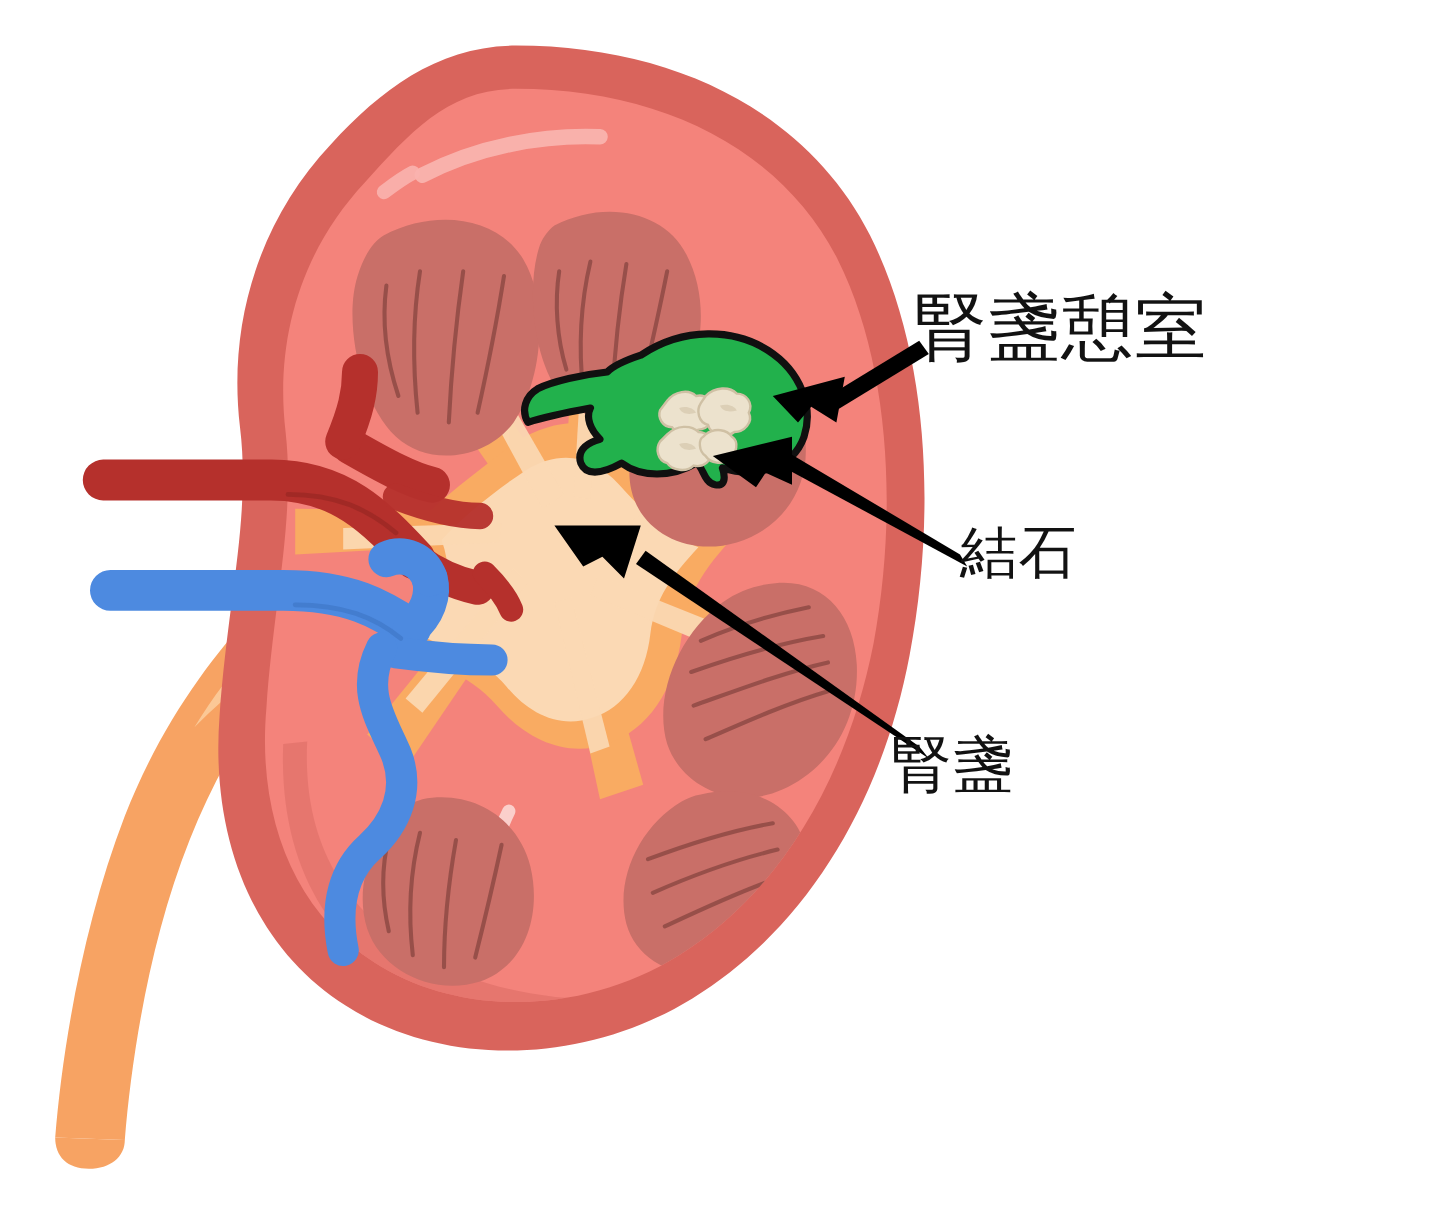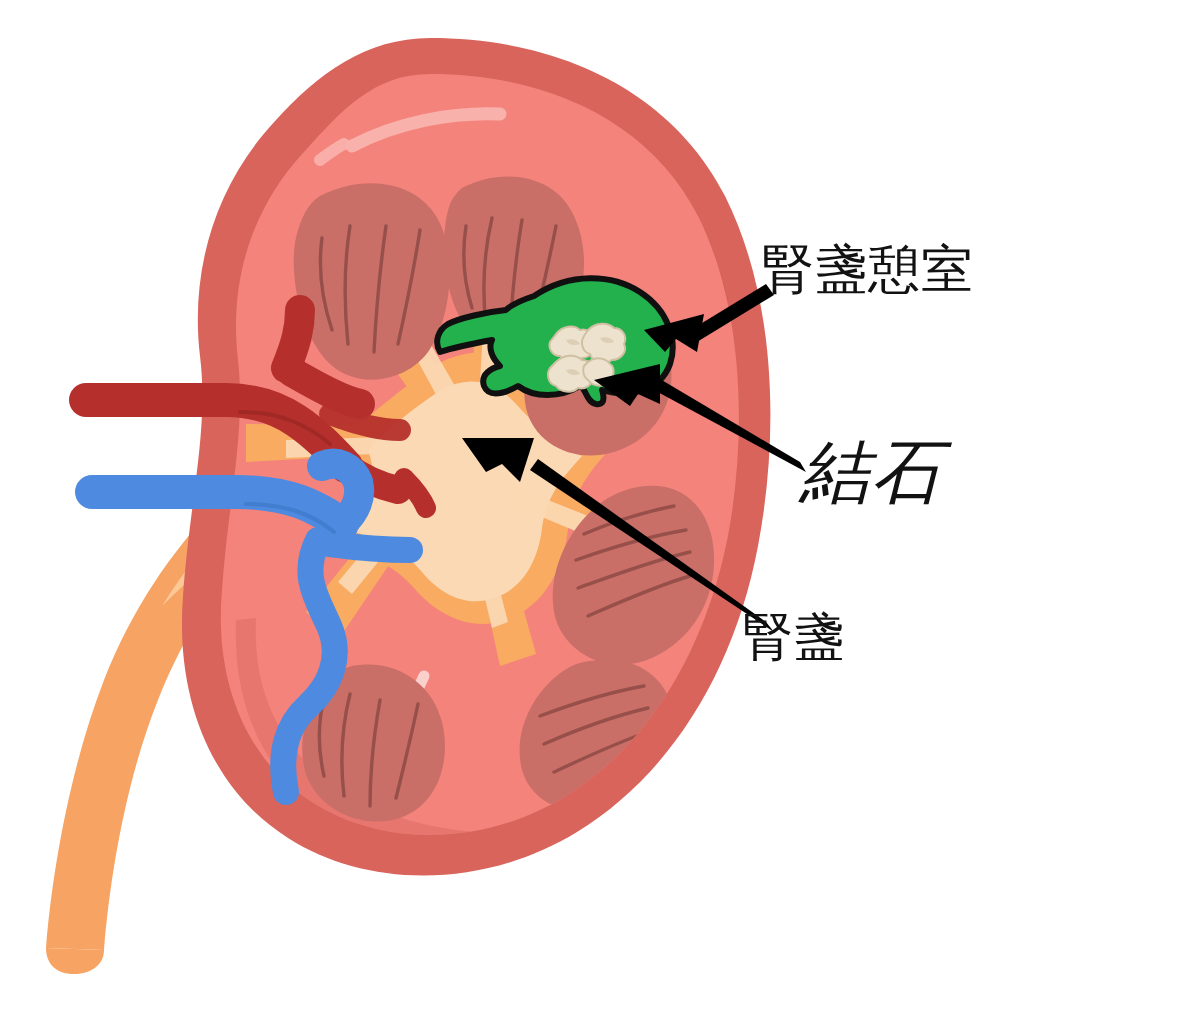--- a/index.html
+++ b/index.html
@@ -32,27 +32,26 @@
     color: #121212;
     font-family: "DejaVu Sans", "Liberation Sans", sans-serif;
     font-weight: 400;
     white-space: nowrap;
     letter-spacing: 0.02em;
     line-height: 1;
   }
   #label-diverticulum {
     left: 762px;
     top: 243px;
-    font-size: 52px;
+    font-size: 60px;
   }
   #label-stone {
     left: 800px;
     top: 437px;
-    font-size: 70px;
-    font-style: italic;
+    font-size: 48px;
   }
   #label-calyx {
     left: 743px;
     top: 612px;
     font-size: 50px;
   }
 </style>
 </head>
 <body>
 

